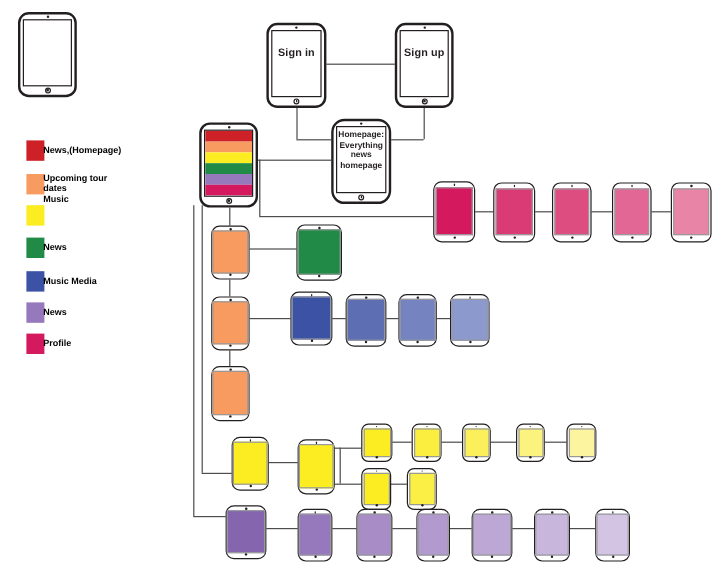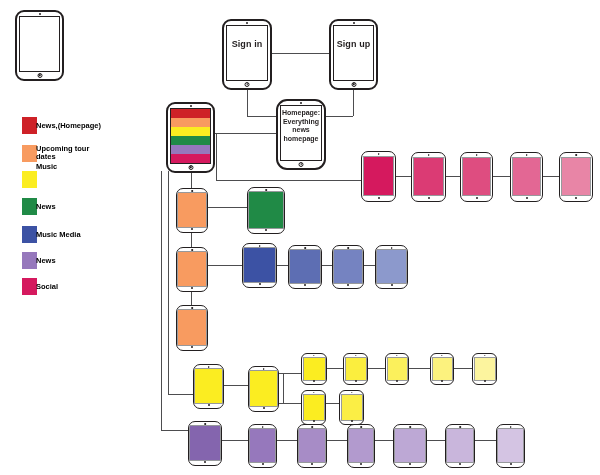--- a/index.html
+++ b/index.html
@@ -75,21 +75,21 @@
 dates</div>
       <div class="sw" style="left: 22px; top: 171px; background: rgb(251, 237, 33);"></div>
       <div class="legend-label" style="top: 167px;">Music</div>
       <div class="sw" style="left: 22px; top: 198px; background: rgb(32, 138, 70);"></div>
       <div class="legend-label" style="top: 206.5px;">News</div>
       <div class="sw" style="left: 22px; top: 226px; background: rgb(60, 82, 164);"></div>
       <div class="legend-label" style="top: 234.5px;">Music Media</div>
       <div class="sw" style="left: 22px; top: 252px; background: rgb(150, 120, 188);"></div>
       <div class="legend-label" style="top: 260.5px;">News</div>
       <div class="sw" style="left: 22px; top: 278px; background: rgb(213, 25, 94);"></div>
-      <div class="legend-label" style="top: 286.5px;">Social</div>
+      <div class="legend-label" style="top: 286.5px;">Profile</div>
     </div>
   <div id="screens">
       <div class="device" style="left: 15px; top: 10px; width: 49px; height: 71px; border-width: 2px; border-radius: 9px;">
         <div class="screen" style="inset: 4px 2px 7px; border-color: rgb(35, 31, 32); background: rgb(255, 255, 255);"></div>
         <div class="cam" style="width: 2px; height: 2px; top: 1px;"></div>
         <div class="home-ring" style="width: 5px; height: 5px; bottom: 1.5px;"></div>
       </div>
       <div class="device" style="left: 222px; top: 19px; width: 50px; height: 71px; border-width: 2px; border-radius: 9px;">
         <div class="screen" style="inset: 4px 2px 7px; border-color: rgb(35, 31, 32); background: rgb(255, 255, 255); padding-left: 21px;">
           <div class="dev-label signin-label">Sign in</div>

